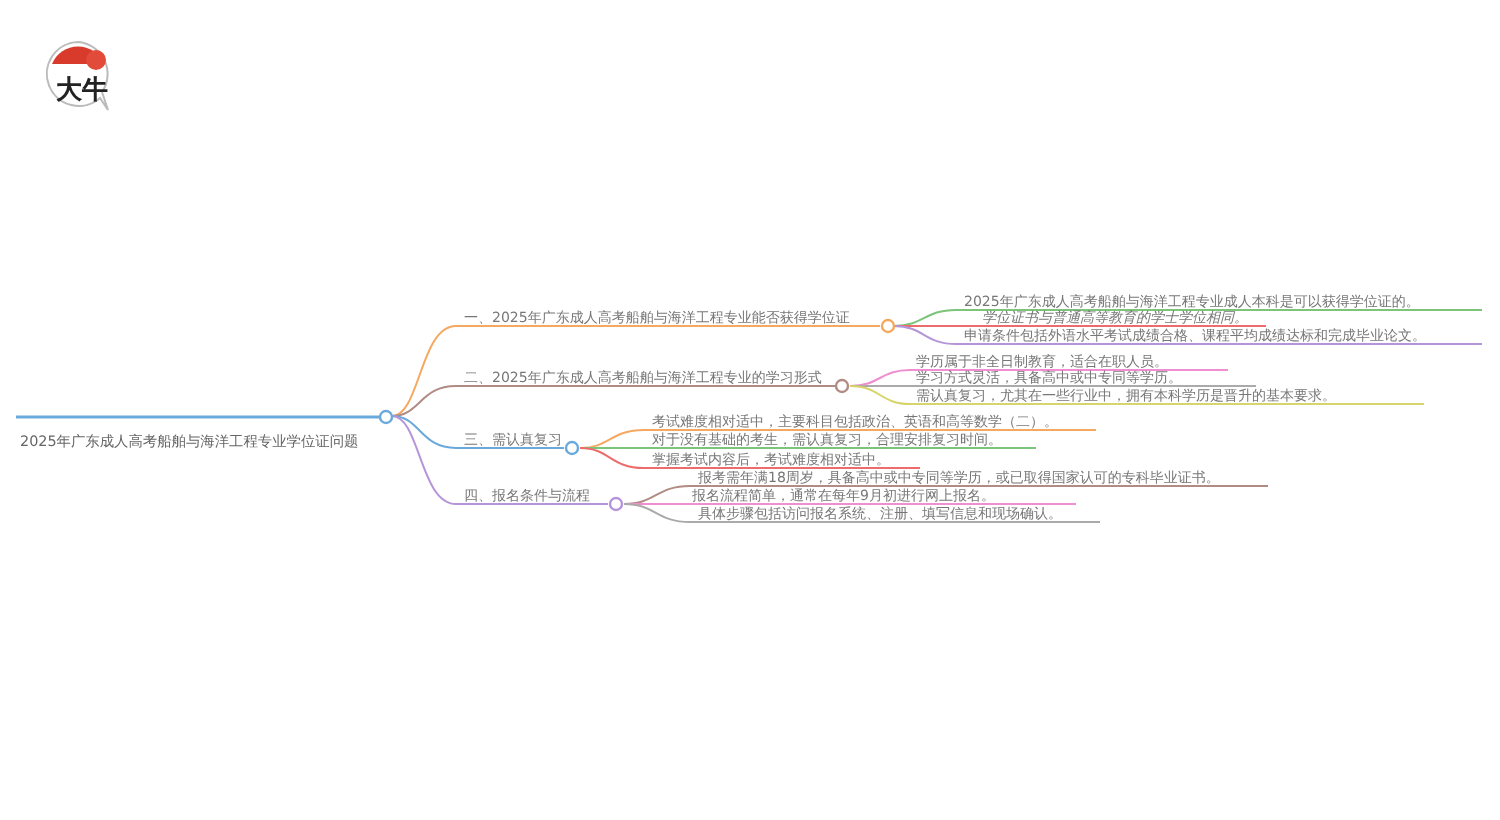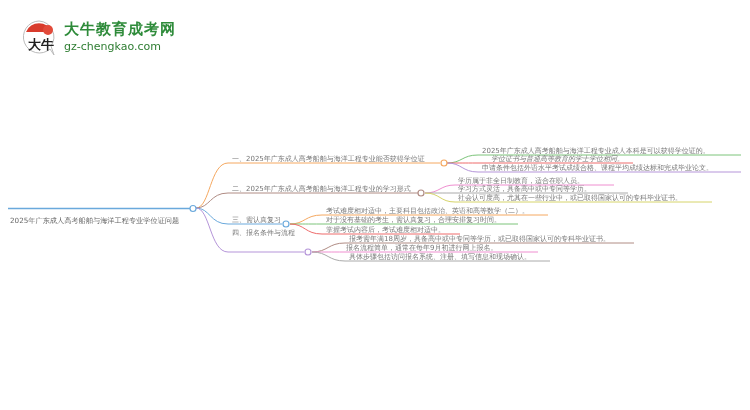--- a/index.html
+++ b/index.html
@@ -18,22 +18,20 @@
 </head>
 <body>
 
 <div class="logo">
   <svg class="logo-badge" viewBox="0 0 38 38">
     <path d="M19 3 A16 16 0 1 0 30 31 L34 37 L31 28 A16 16 0 0 0 19 3 Z" fill="#fff" stroke="#bbb" stroke-width="1"></path>
     <path d="M6 14 A14 14 0 0 1 32 14 Z" fill="#d83b2c"></path>
     <circle cx="28" cy="12" r="5" fill="#e24a3a"></circle>
     <text x="8" y="31" font-size="13" font-weight="bold" fill="#222" font-family="DejaVu Serif, serif">大牛</text>
   </svg>
-  <div class="logo-title">大牛教育成考网</div>
-  <div class="logo-url">gz-chengkao.com</div>
 </div>
 
 <svg class="links" viewBox="0 0 750 410">
 
   <line x1="8" y1="208.5" x2="192" y2="208.5" stroke="#6aa9dc" stroke-width="1.5"></line>
 
   <path d="M196 208 C210 208, 210 163, 228 163 L440 163" stroke="#f5a860" stroke-width="1" fill="none"></path>
   <path d="M196 208 C210 208, 210 193, 228 193 L418 193" stroke="#b08c84" stroke-width="1" fill="none"></path>
   <path d="M196 208 C210 208, 210 224, 228 224 L282 224" stroke="#6aa9dc" stroke-width="1" fill="none"></path>
   <path d="M196 208 C210 208, 210 252, 228 252 L304 252" stroke="#b595d9" stroke-width="1" fill="none"></path>
@@ -59,29 +57,29 @@
   <path d="M312 252 C328 252, 328 252, 345 252 L538 252" stroke="#ef8ed0" stroke-width="1" fill="none"></path>
   <path d="M312 252 C328 252, 328 261, 345 261 L550 261" stroke="#aaaaaa" stroke-width="1" fill="none"></path>
   <circle cx="308" cy="252" r="3" fill="#fff" stroke="#b595d9" stroke-width="1.2"></circle>
 </svg>
 
 <div class="node root" style="left:10px; top:200px;margin-top:16px;">2025年广东成人高考船舶与海洋工程专业学位证问题</div>
 
 <div class="node" style="left:232px; top:155px;">一、2025年广东成人高考船舶与海洋工程专业能否获得学位证</div>
 <div class="node" style="left:232px; top:185px;">二、2025年广东成人高考船舶与海洋工程专业的学习形式</div>
 <div class="node" style="left:232px; top:216px;">三、需认真复习</div>
-<div class="node" style="left:232px; top:229px;text-align:right;">四、报名条件与流程</div>
+<div class="node" style="left:232px; top:244px;text-align:right;">四、报名条件与流程</div>
 
 <div class="node" style="left:482px; top:147px;">2025年广东成人高考船舶与海洋工程专业成人本科是可以获得学位证的。</div>
 <div class="node" style="left:491px; top:155px;font-style:italic;">学位证书与普通高等教育的学士学位相同。</div>
 <div class="node" style="left:482px; top:164px;">申请条件包括外语水平考试成绩合格、课程平均成绩达标和完成毕业论文。</div>
 
 <div class="node" style="left:458px; top:177px;">学历属于非全日制教育，适合在职人员。</div>
 <div class="node" style="left:458px; top:185px;">学习方式灵活，具备高中或中专同等学历。</div>
-<div class="node" style="left:458px; top:194px;">社会认可度高，尤其在一些行业中，或已取得国家认可的专科毕业证书。</div>
+<div class="node" style="left:458px; top:194px;">需认真复习，尤其在一些行业中，拥有本科学历是晋升的基本要求。</div>
 
 <div class="node" style="left:326px; top:207px;">考试难度相对适中，主要科目包括政治、英语和高等数学（二）。</div>
 <div class="node" style="left:326px; top:216px;text-align:center;">对于没有基础的考生，需认真复习，合理安排复习时间。</div>
 <div class="node" style="left:326px; top:226px;">掌握考试内容后，考试难度相对适中。</div>
 
 <div class="node" style="left:349px; top:235px;">报考需年满18周岁，具备高中或中专同等学历，或已取得国家认可的专科毕业证书。</div>
 <div class="node" style="left:346px; top:244px;">报名流程简单，通常在每年9月初进行网上报名。</div>
 <div class="node" style="left:349px; top:253px;">具体步骤包括访问报名系统、注册、填写信息和现场确认。</div>
 
 </body></html>

